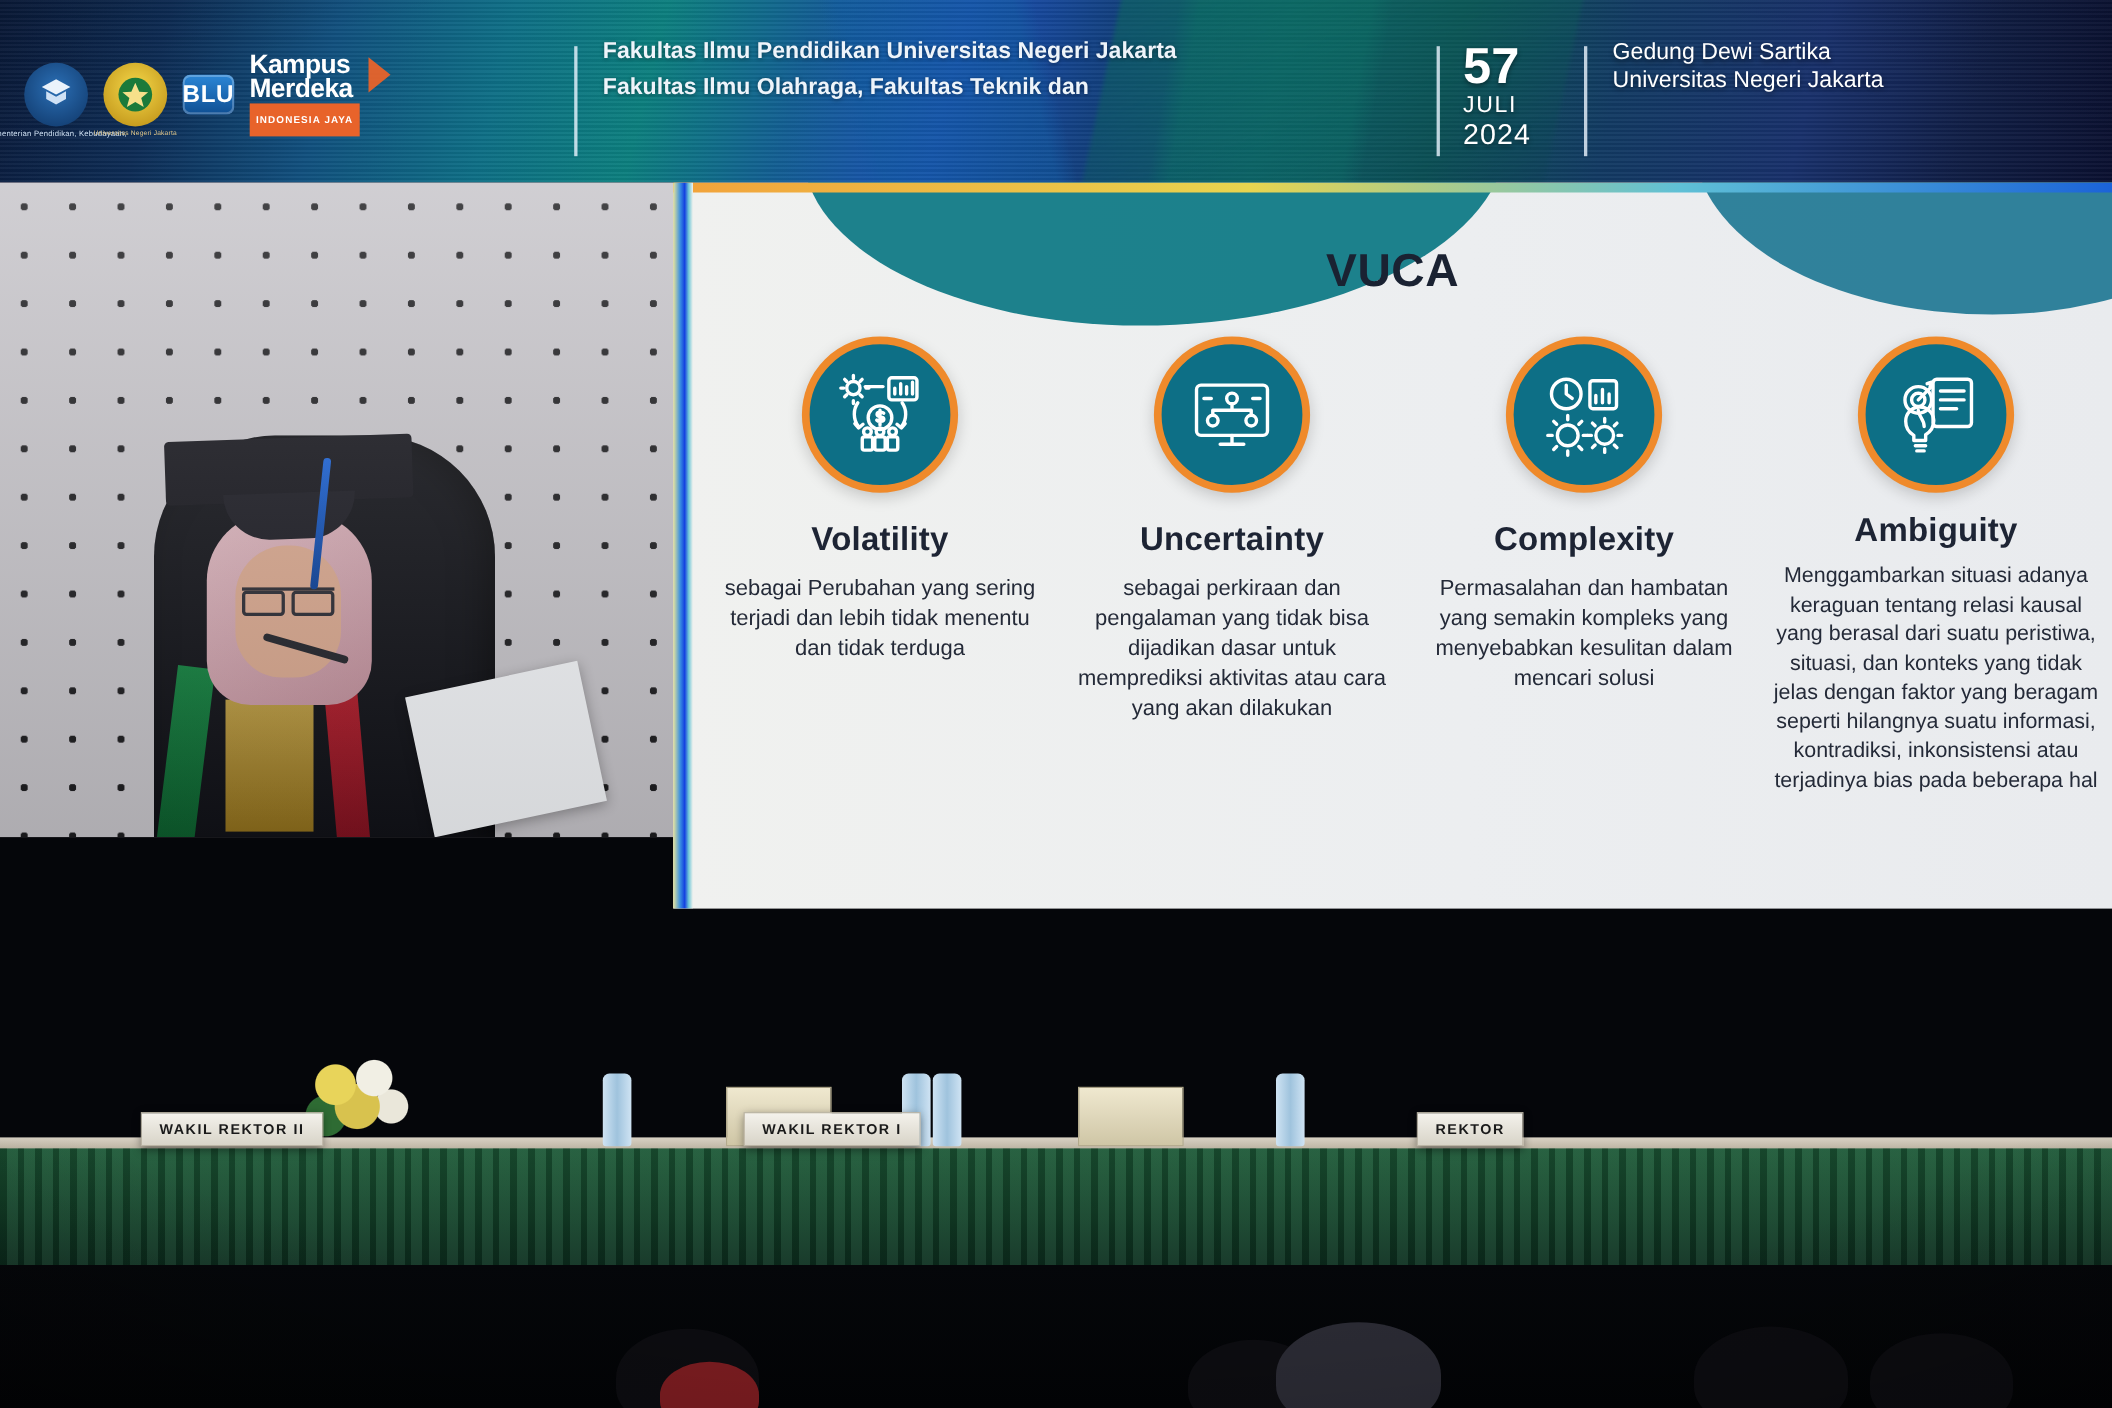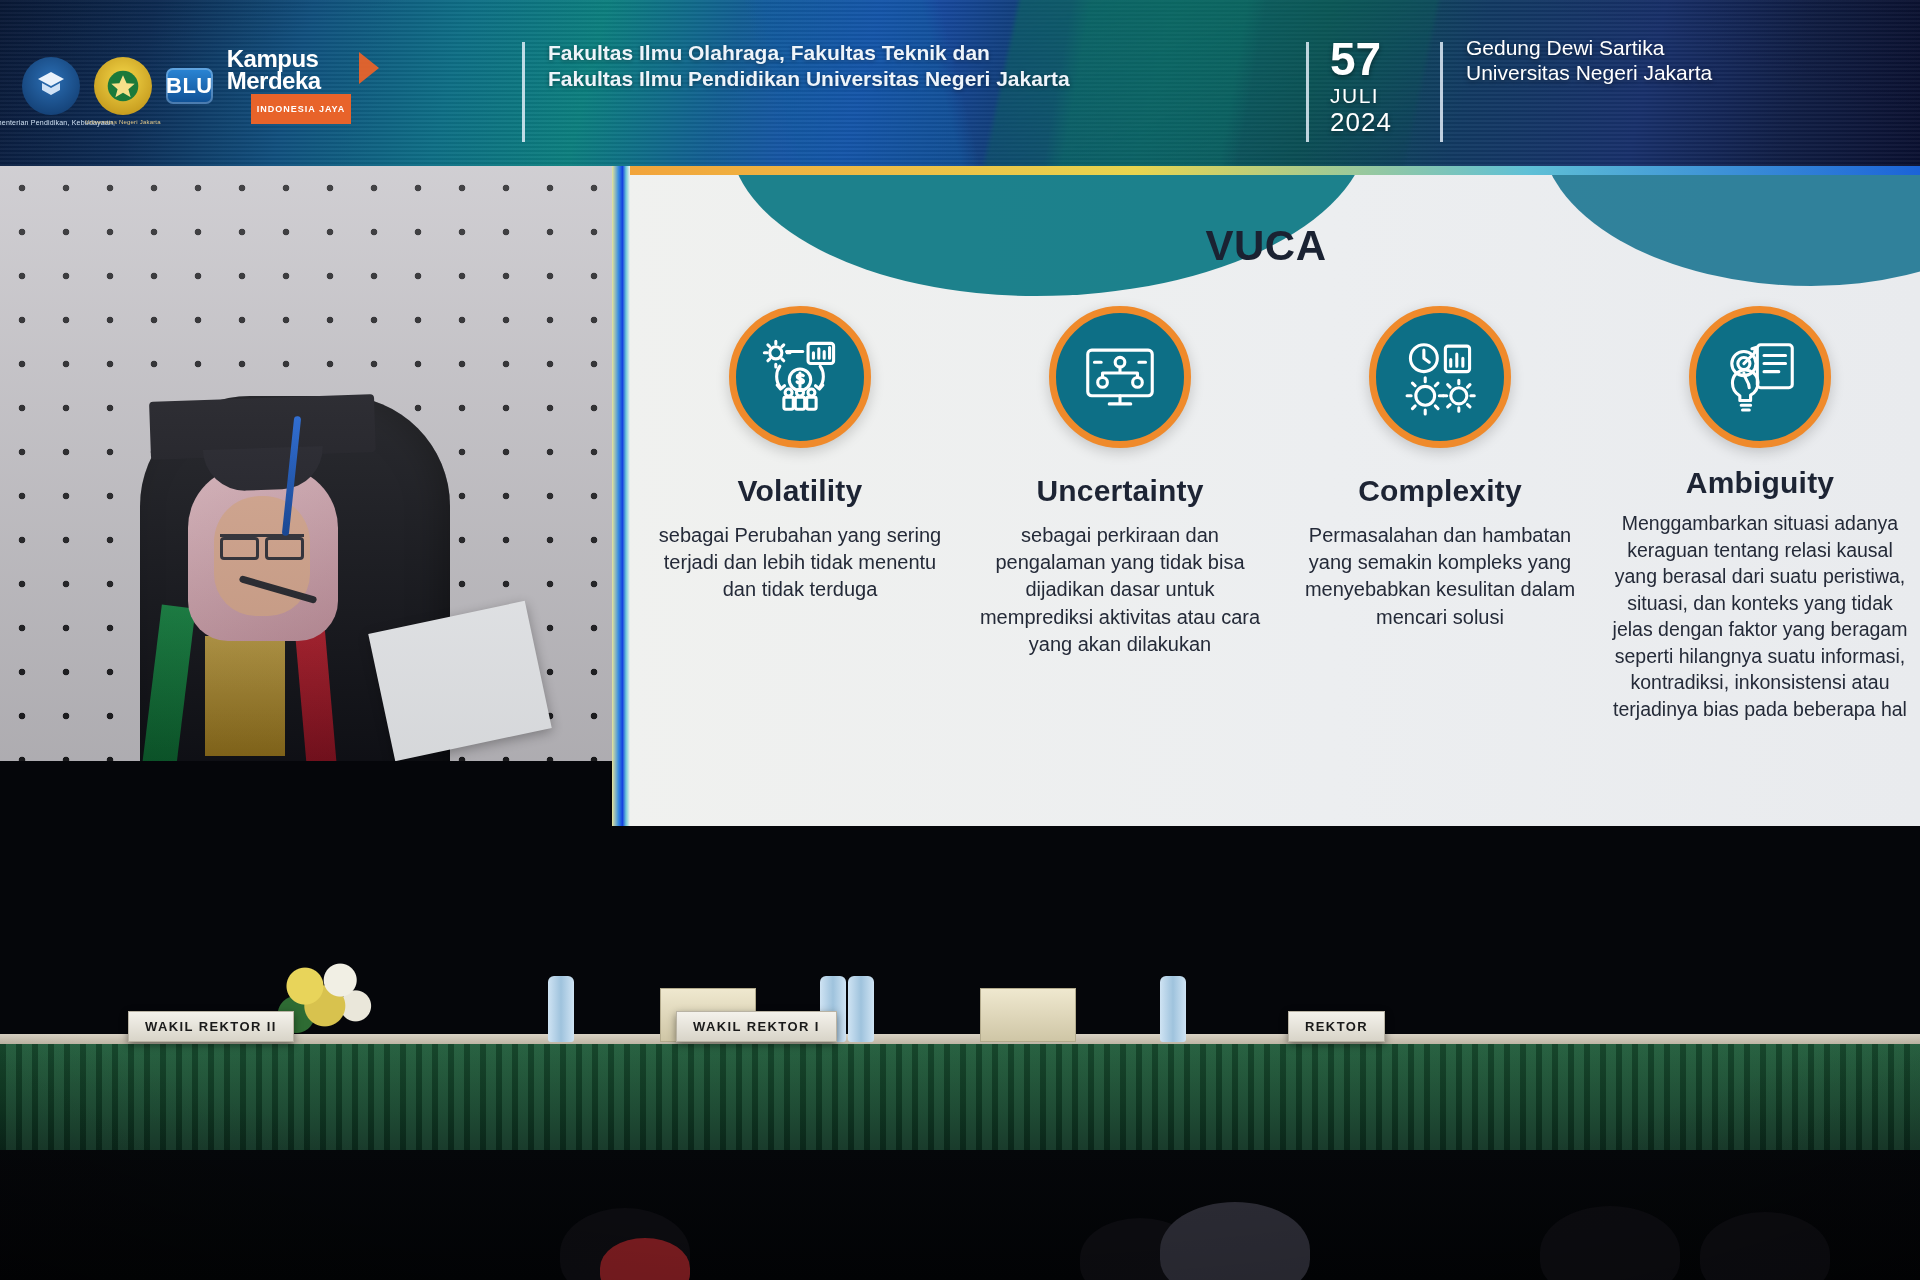--- a/index.html
+++ b/index.html
@@ -56,21 +56,21 @@
     box-shadow:0 0 0 2px rgba(255,255,255,.25) inset;
   }
   .badge-km {
     display:flex; flex-direction:column; line-height:.92;
     font-weight:bold; color:#fff; position:relative; padding-right:24px;
   }
   .badge-km .km1 { font-size:24px; letter-spacing:-.5px; }
   .badge-km .km2 { font-size:24px; letter-spacing:-.5px; }
   .badge-km .km3 {
     font-size:9px; background:#e8632a; color:#fff; padding:11px 6px;
-    align-self:flex-start; margin-top:2px; letter-spacing:1px;margin-left:24px;
+    align-self:flex-start; margin-top:2px; letter-spacing:1px;
   }
   .km-arrow{
     position:absolute; right:-4px; top:4px; width:0; height:0;
     border-top:16px solid transparent; border-bottom:16px solid transparent;
     border-left:20px solid #e8632a; opacity:.95;
   }
 
   .banner-center { position:absolute; left:548px; top:34px; z-index:5; }
   .evt-title {
     font-size:51px; font-weight:bold; color:#f2f6fb; letter-spacing:-.5px;
@@ -302,22 +302,22 @@
         <span class="km1">Kampus</span>
         <span class="km2">Merdeka</span>
         <span class="km3">INDONESIA JAYA</span>
         <span class="km-arrow"></span>
       </div>
     </div>
 
     <div class="bar-div" style="left:522px"></div>
 
     <div class="banner-center">
+      <div class="evt-sub" style="margin-top:0">Fakultas Ilmu Pendidikan Universitas Negeri Jakarta</div>
       <div class="evt-sub">Fakultas Ilmu Olahraga, Fakultas Teknik dan</div>
-      <div class="evt-sub" style="margin-top:0">Fakultas Ilmu Pendidikan Universitas Negeri Jakarta</div>
     </div>
 
     <div class="bar-div" style="left:1306px"></div>
 
     <div class="banner-date">
       <div class="date-day">57</div>
       <div class="date-month">JULI</div>
       <div class="date-year">2024</div>
     </div>
 

